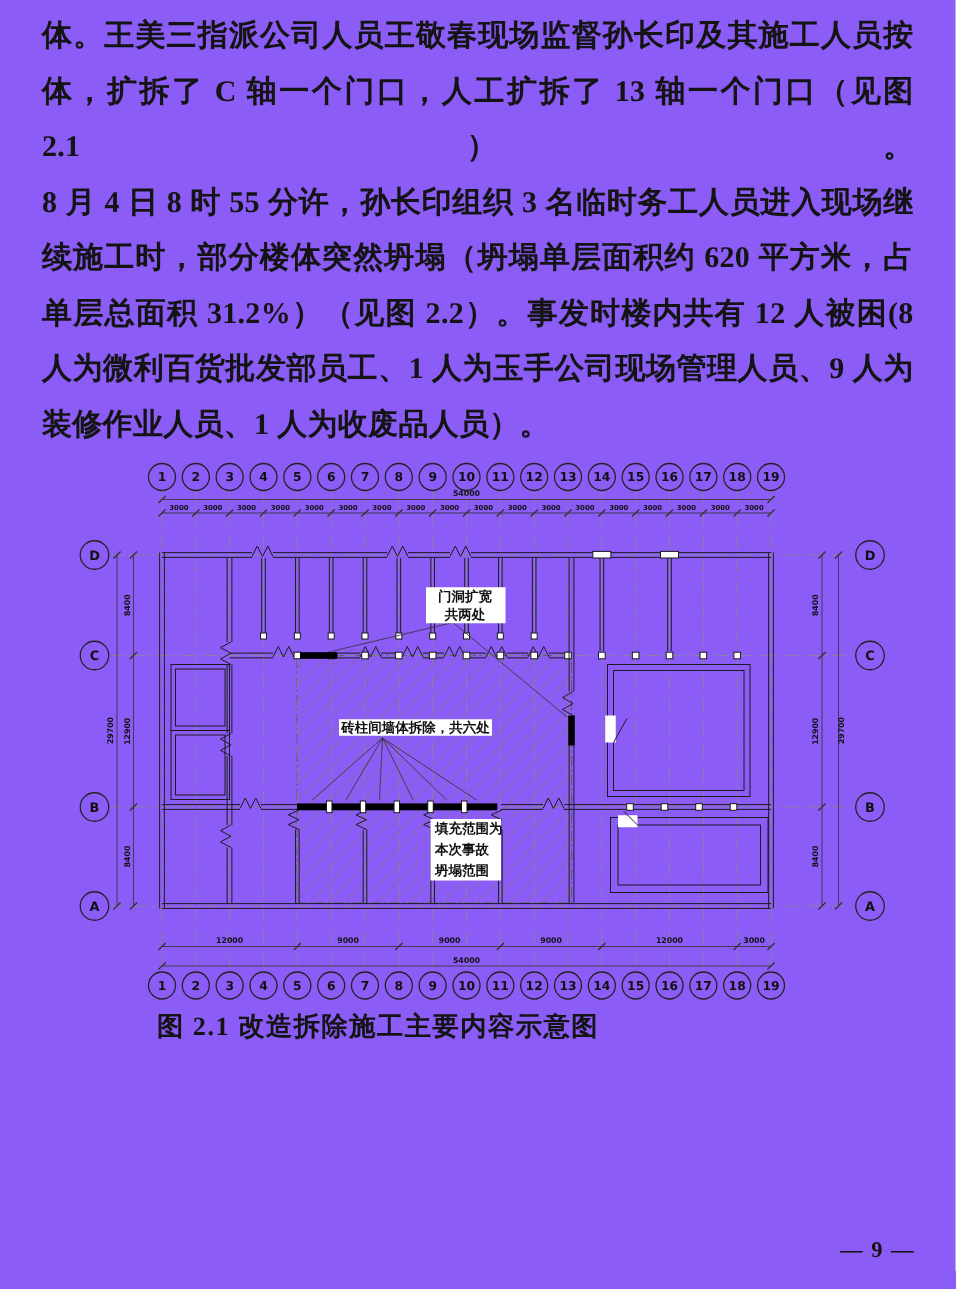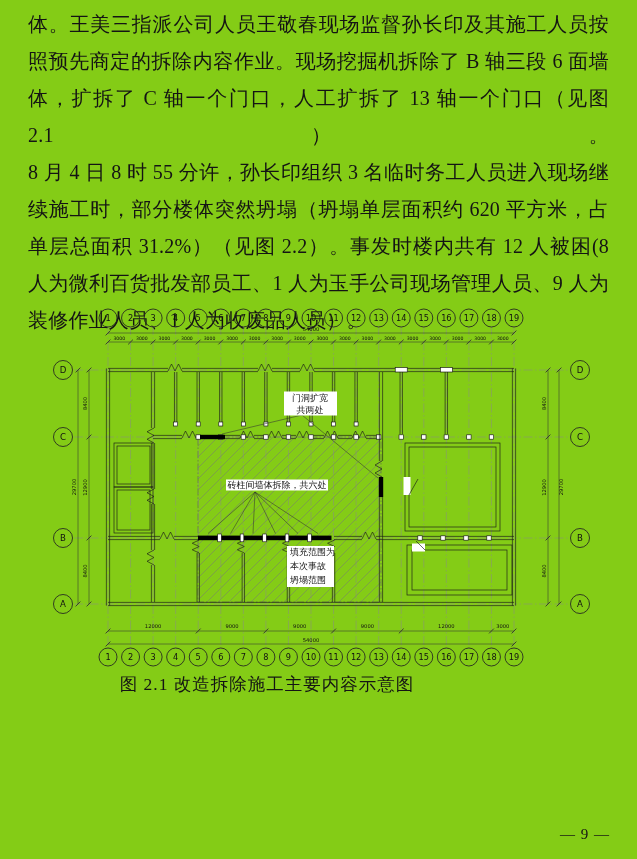--- a/index.html
+++ b/index.html
@@ -1,46 +1,45 @@
 <!DOCTYPE html>
 <html><head>
 <meta charset="utf-8">
 <style>
   html,body{margin:0;padding:0;background:#e8e8e8;}
   .page{
     position:relative;width:637px;height:859px;margin:0 auto;
-    background:#84cc16;overflow:hidden;
-    font-family:"Liberation Serif","DejaVu Serif",serif;color:#141414;
+    background:#8b5cf6;overflow:hidden;
+    font-family:"Liberation Serif","DejaVu Serif",serif;color:#141414;font-weight:bold;
   }
   .body-text{
     position:absolute;left:28px;top:6px;width:581px;
     font-size:20px;line-height:37px;letter-spacing:0.2px;
   }
   .body-text .line{
     text-align:justify;text-align-last:justify;white-space:normal;
   }
   .body-text .line.last{text-align-last:left;}
   .figure-wrap{position:absolute;left:0;top:303px;width:637px;height:368px;}
   svg{display:block;}
   .caption{
     position:absolute;left:0;top:672px;width:504px;text-align:center;
-    font-size:17.5px;letter-spacing:1px;padding-left:15px;
+    font-size:17.5px;letter-spacing:1px;
   }
   .page-number{
     position:absolute;top:826px;right:27px;font-size:15px;letter-spacing:1px;
   }
 </style>
 </head>
 <body>
 
 <div class="page">
 
   <div class="body-text">
     <div class="line">体。王美三指派公司人员王敬春现场监督孙长印及其施工人员按</div>
-    <div class="line">照预先商定的拆除内容作业。现场挖掘机拆除了 B 轴三段 6 面墙</div>
     <div class="line">体，扩拆了 C 轴一个门口，人工扩拆了 13 轴一个门口（见图 2.1）。</div>
     <div class="line">8 月 4 日 8 时 55 分许，孙长印组织 3 名临时务工人员进入现场继</div>
     <div class="line">续施工时，部分楼体突然坍塌（坍塌单层面积约 620 平方米，占</div>
     <div class="line">单层总面积 31.2%）（见图 2.2）。事发时楼内共有 12 人被困(8</div>
     <div class="line">人为微利百货批发部员工、1 人为玉手公司现场管理人员、9 人为</div>
     <div class="line last">装修作业人员、1 人为收废品人员）。</div>
   </div>
 
   <div class="figure-wrap">
     <svg id="plan-svg" width="637" height="368" viewBox="0 0 637 368">

